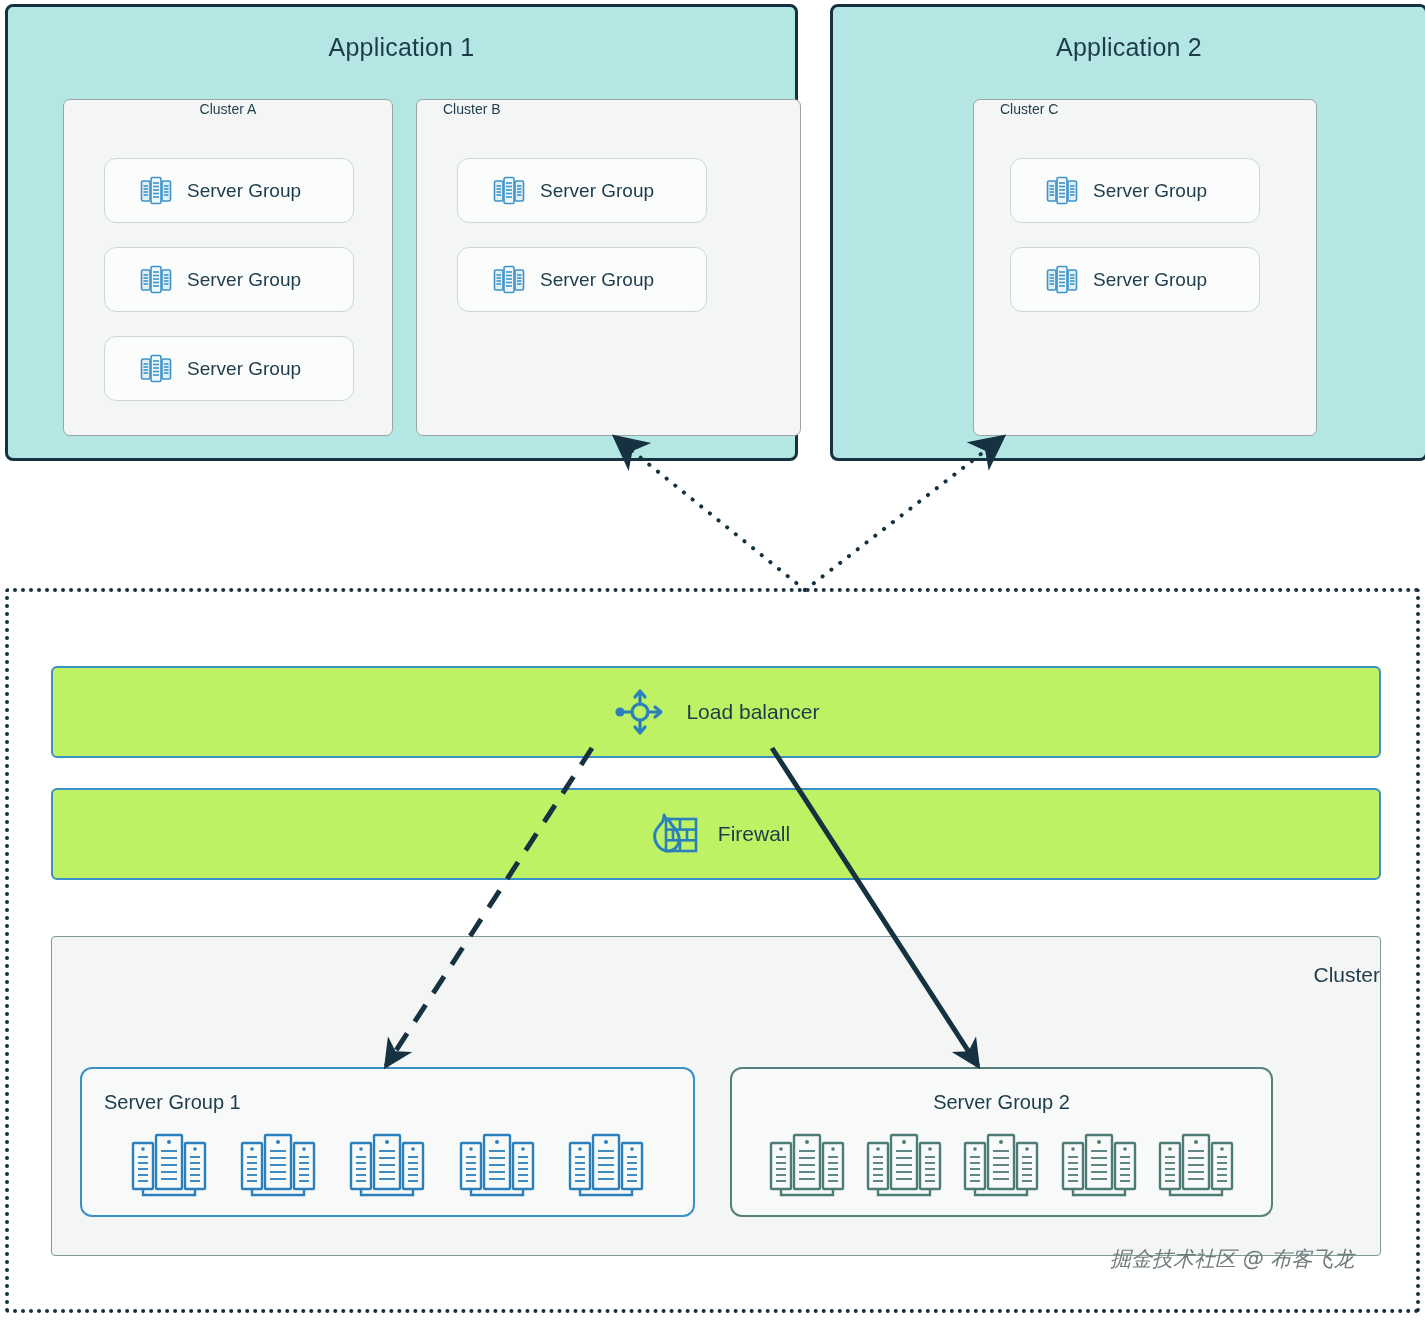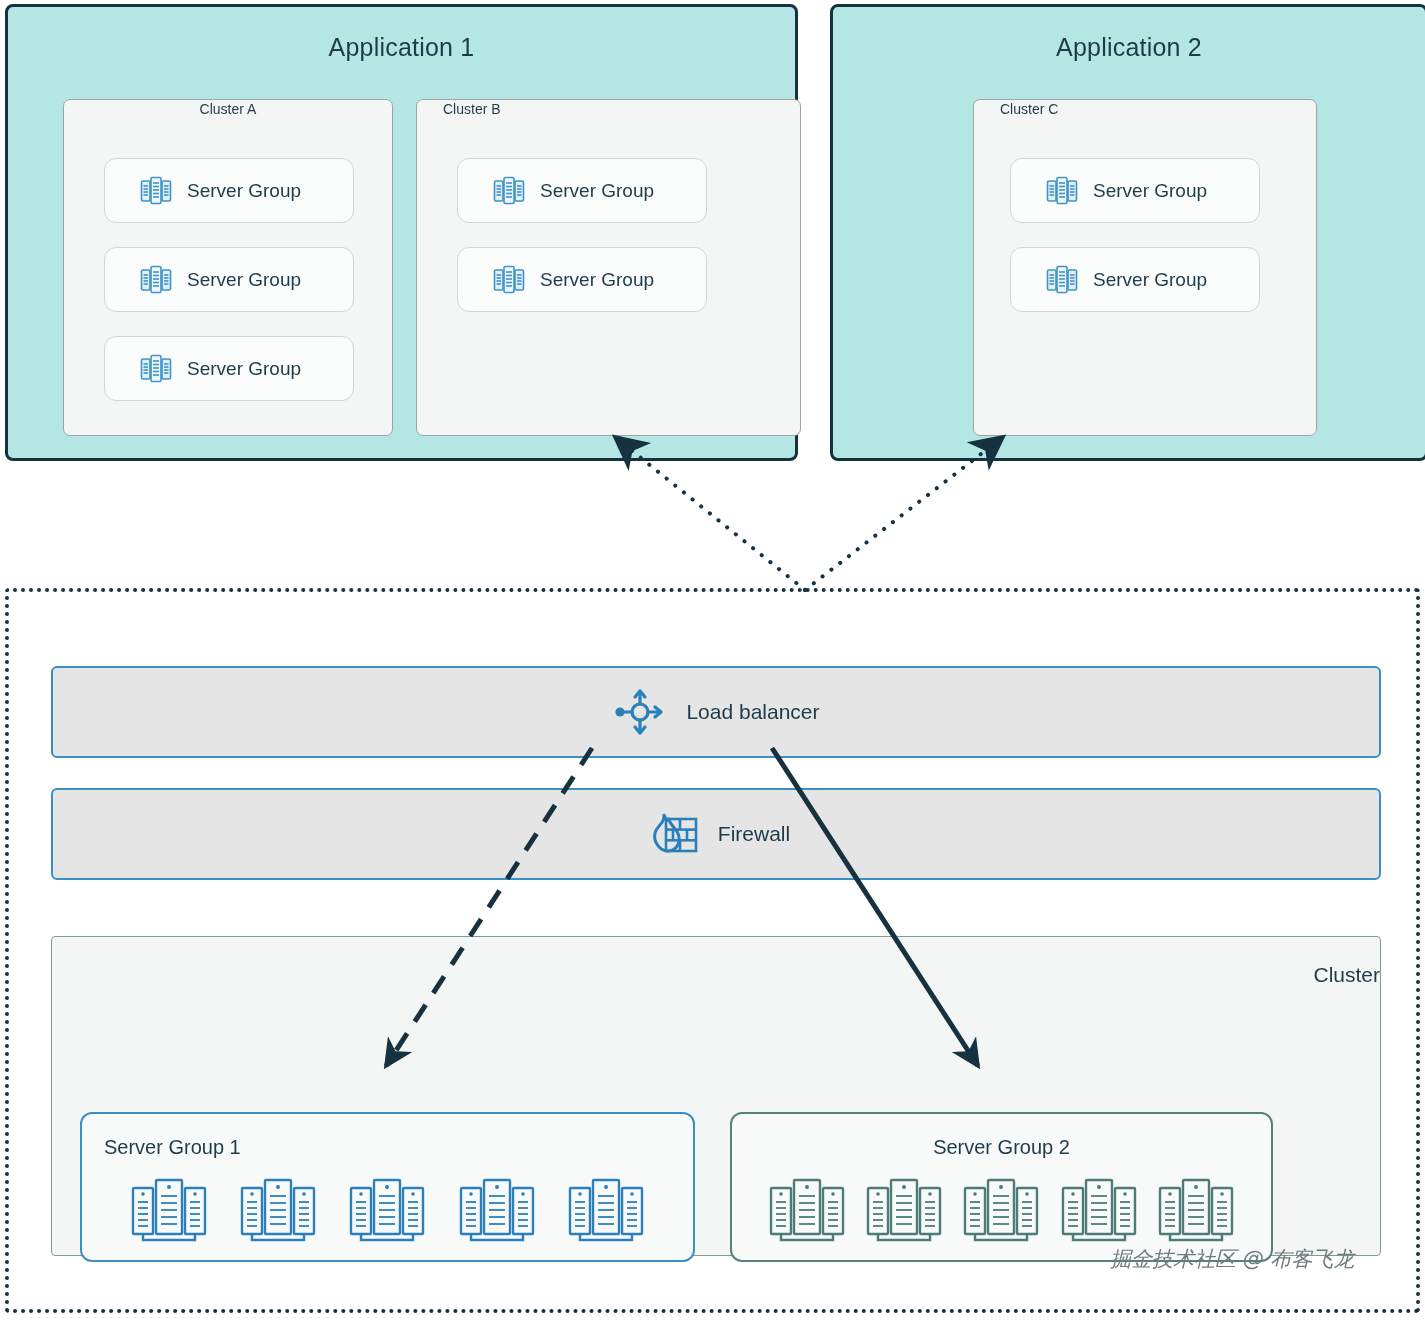--- a/index.html
+++ b/index.html
@@ -78,21 +78,21 @@
     box-sizing:border-box;
     border:4px dotted #16313f;
     border-radius:4px;
     background:#ffffff;
   }
 
   
   .bar{
     position:absolute;
     box-sizing:border-box;
-    background:#e5e5e5;
+    background:#bef264;
     border:2px solid #3a8fc4;
     border-radius:6px;
     display:flex;
     align-items:center;
     justify-content:center;
     gap:18px;
   }
   .bar .bar-label{
     font-size:21px;
     color:#1d3b4a;
@@ -115,21 +115,20 @@
     font-size:21px;
     color:#1d3b4a;
   }
 
   
   .sg-box{
     position:absolute;
     box-sizing:border-box;
     background:#f8fafa;
     border-radius:12px;
-    margin-top:45px;
   }
   .sg-box.blue{border:2px solid #3a8fc4;}
   .sg-box.green{border:2px solid #56807c;}
   .sg-box-title{
     position:absolute;
     top:22px;
     font-size:20px;
     color:#1d3b4a;
     white-space:nowrap;
   }

